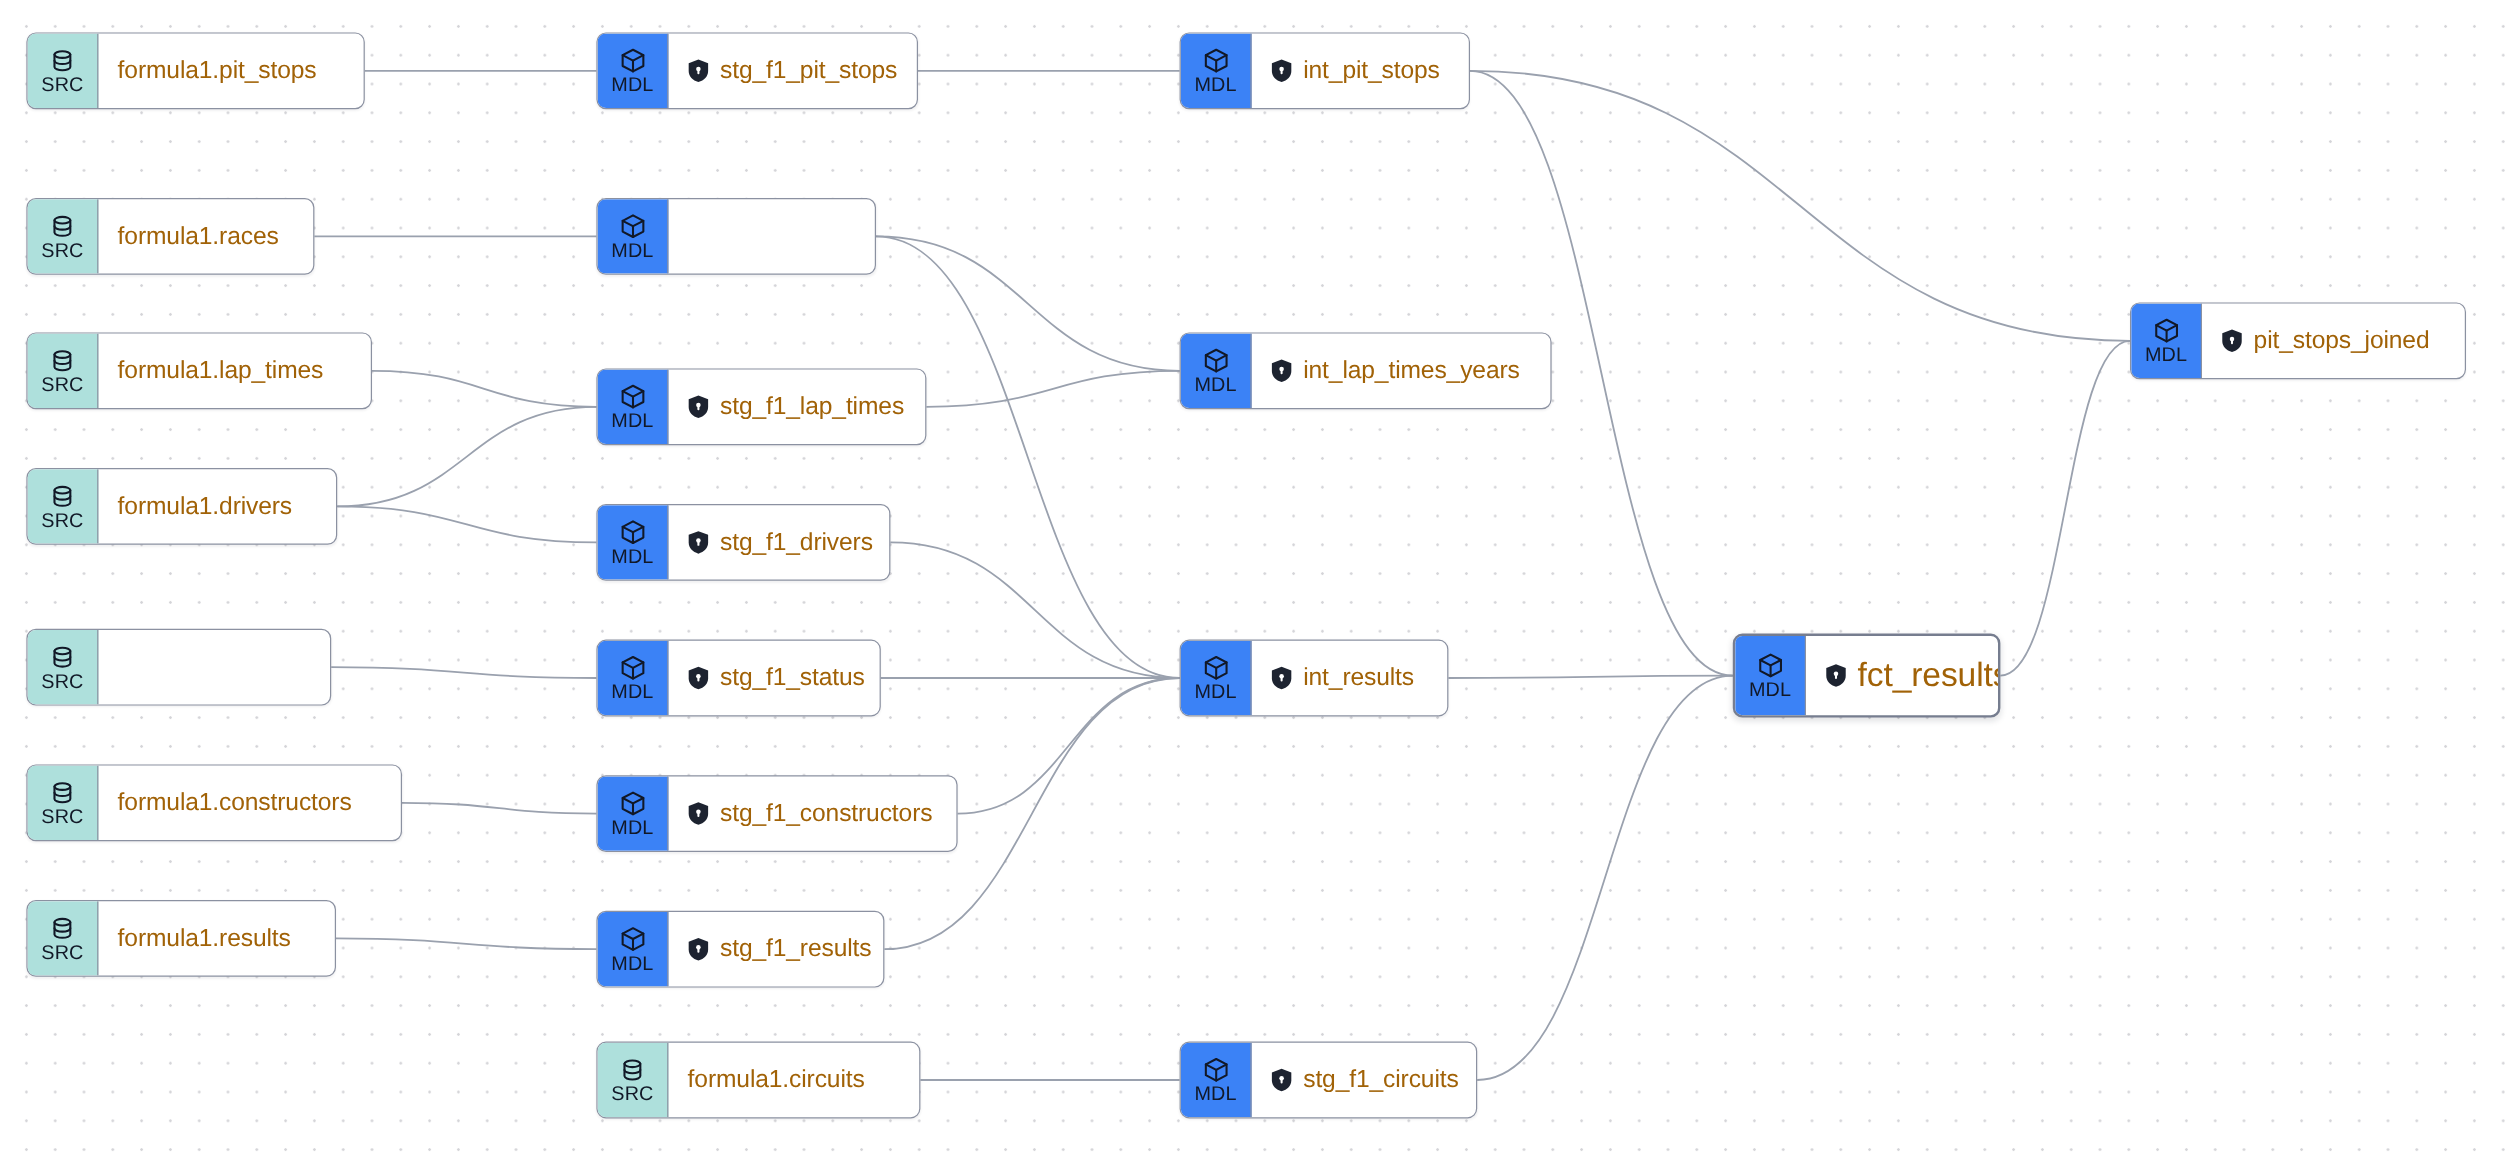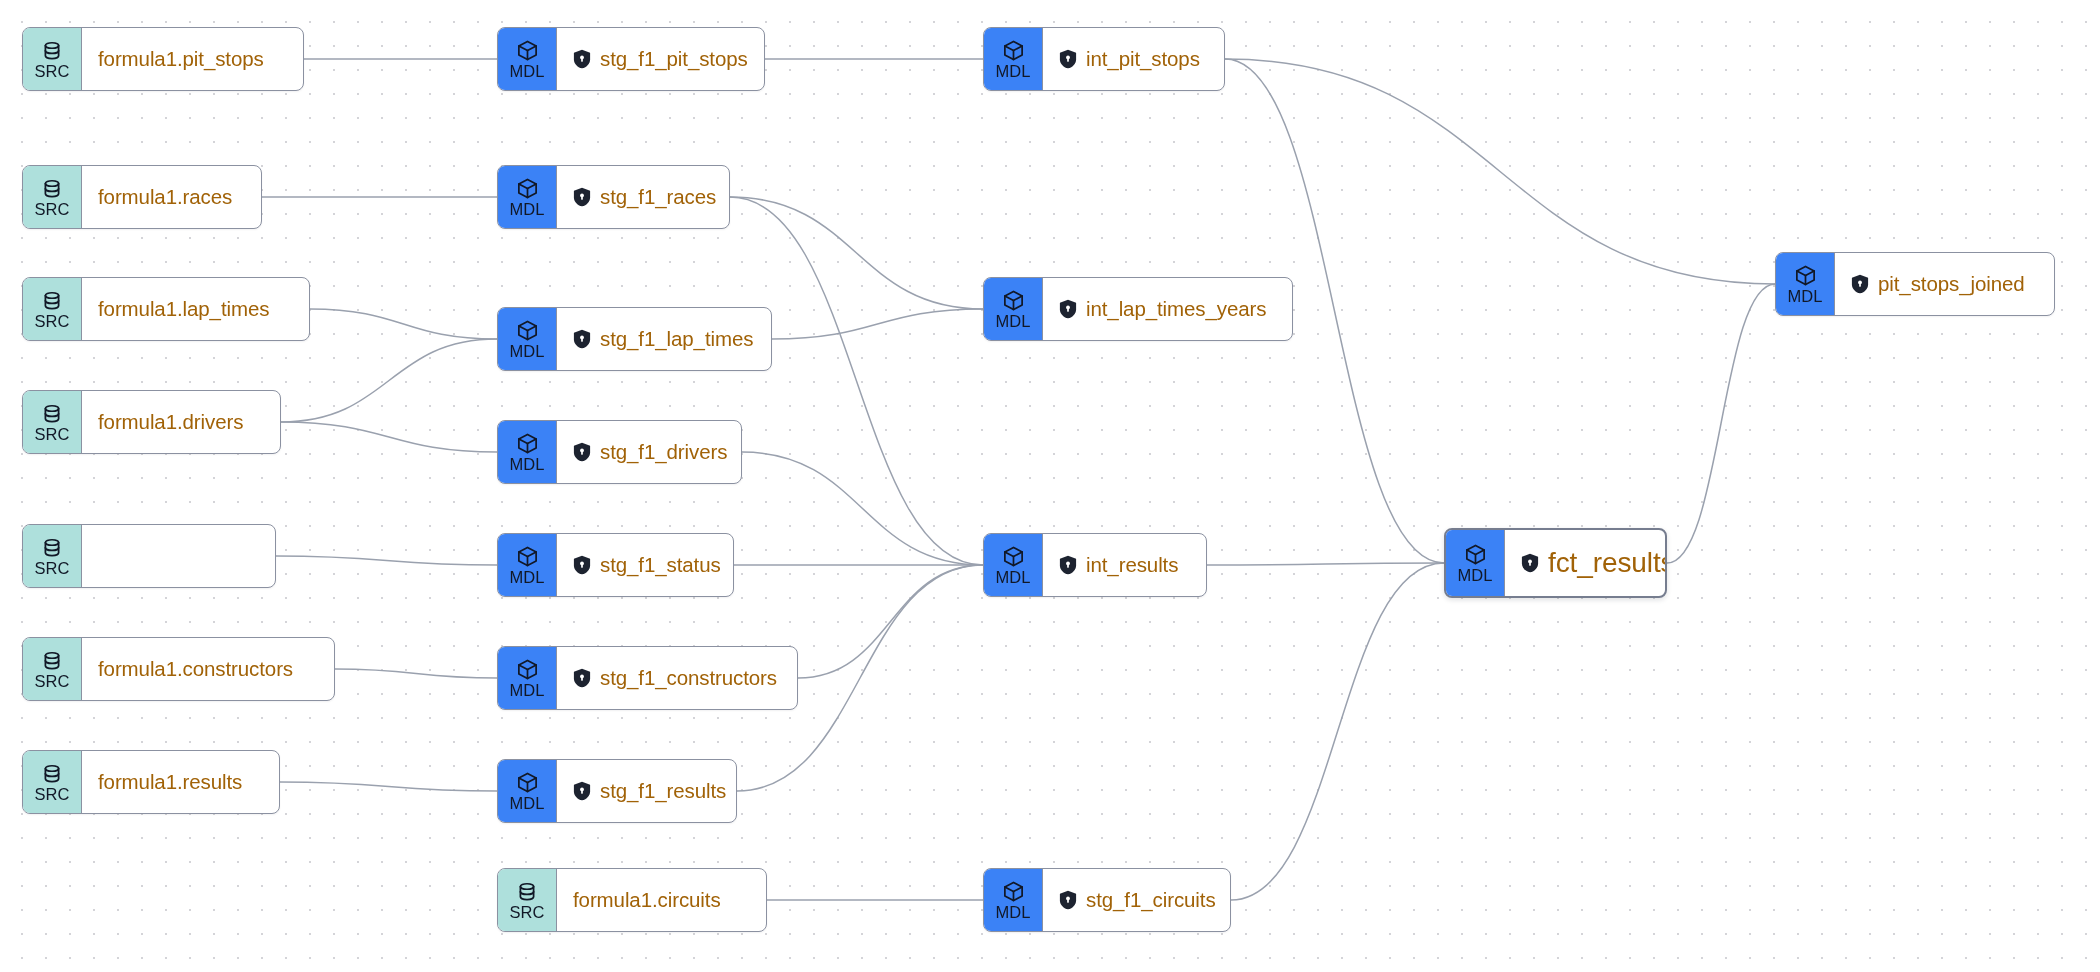--- a/index.html
+++ b/index.html
@@ -248,28 +248,20 @@
       </div>
       <div class="node" style="left: 497px; top: 165px; width: 233px; height: 64px;">
         <div class="badge mdl">
           <span class="badge-glyph"><svg width="23" height="23" viewBox="0 0 24 24" fill="none" stroke="#111827" stroke-width="1.8" stroke-linecap="round" stroke-linejoin="round">
     <path d="M12 2.6 21 7.3v9.4L12 21.4 3 16.7V7.3z"></path>
     <path d="M3 7.3 12 12l9-4.7"></path>
     <path d="M12 12v9.4"></path>
   </svg></span>
           <span class="badge-text">MDL</span>
         </div>
-        <div class="body">
-          <span class="shield-icon"><svg width="18" height="20" viewBox="0 0 20 22" fill="#1d2330">
-    <path d="M10 0.6 19 4v7.2c0 5.1-3.7 8.9-9 10.2-5.3-1.3-9-5.1-9-10.2V4z"></path>
-    <circle cx="10" cy="9.3" r="2.1" fill="#ffffff"></circle>
-    <rect x="9.05" y="9.6" width="1.9" height="4.6" rx="0.9" fill="#ffffff"></rect>
-  </svg></span>
-          <span class="node-label">stg_f1_races</span>
-        </div>
       </div>
       <div class="node" style="left: 497px; top: 307px; width: 275px; height: 64px;">
         <div class="badge mdl">
           <span class="badge-glyph"><svg width="23" height="23" viewBox="0 0 24 24" fill="none" stroke="#111827" stroke-width="1.8" stroke-linecap="round" stroke-linejoin="round">
     <path d="M12 2.6 21 7.3v9.4L12 21.4 3 16.7V7.3z"></path>
     <path d="M3 7.3 12 12l9-4.7"></path>
     <path d="M12 12v9.4"></path>
   </svg></span>
           <span class="badge-text">MDL</span>
         </div>

